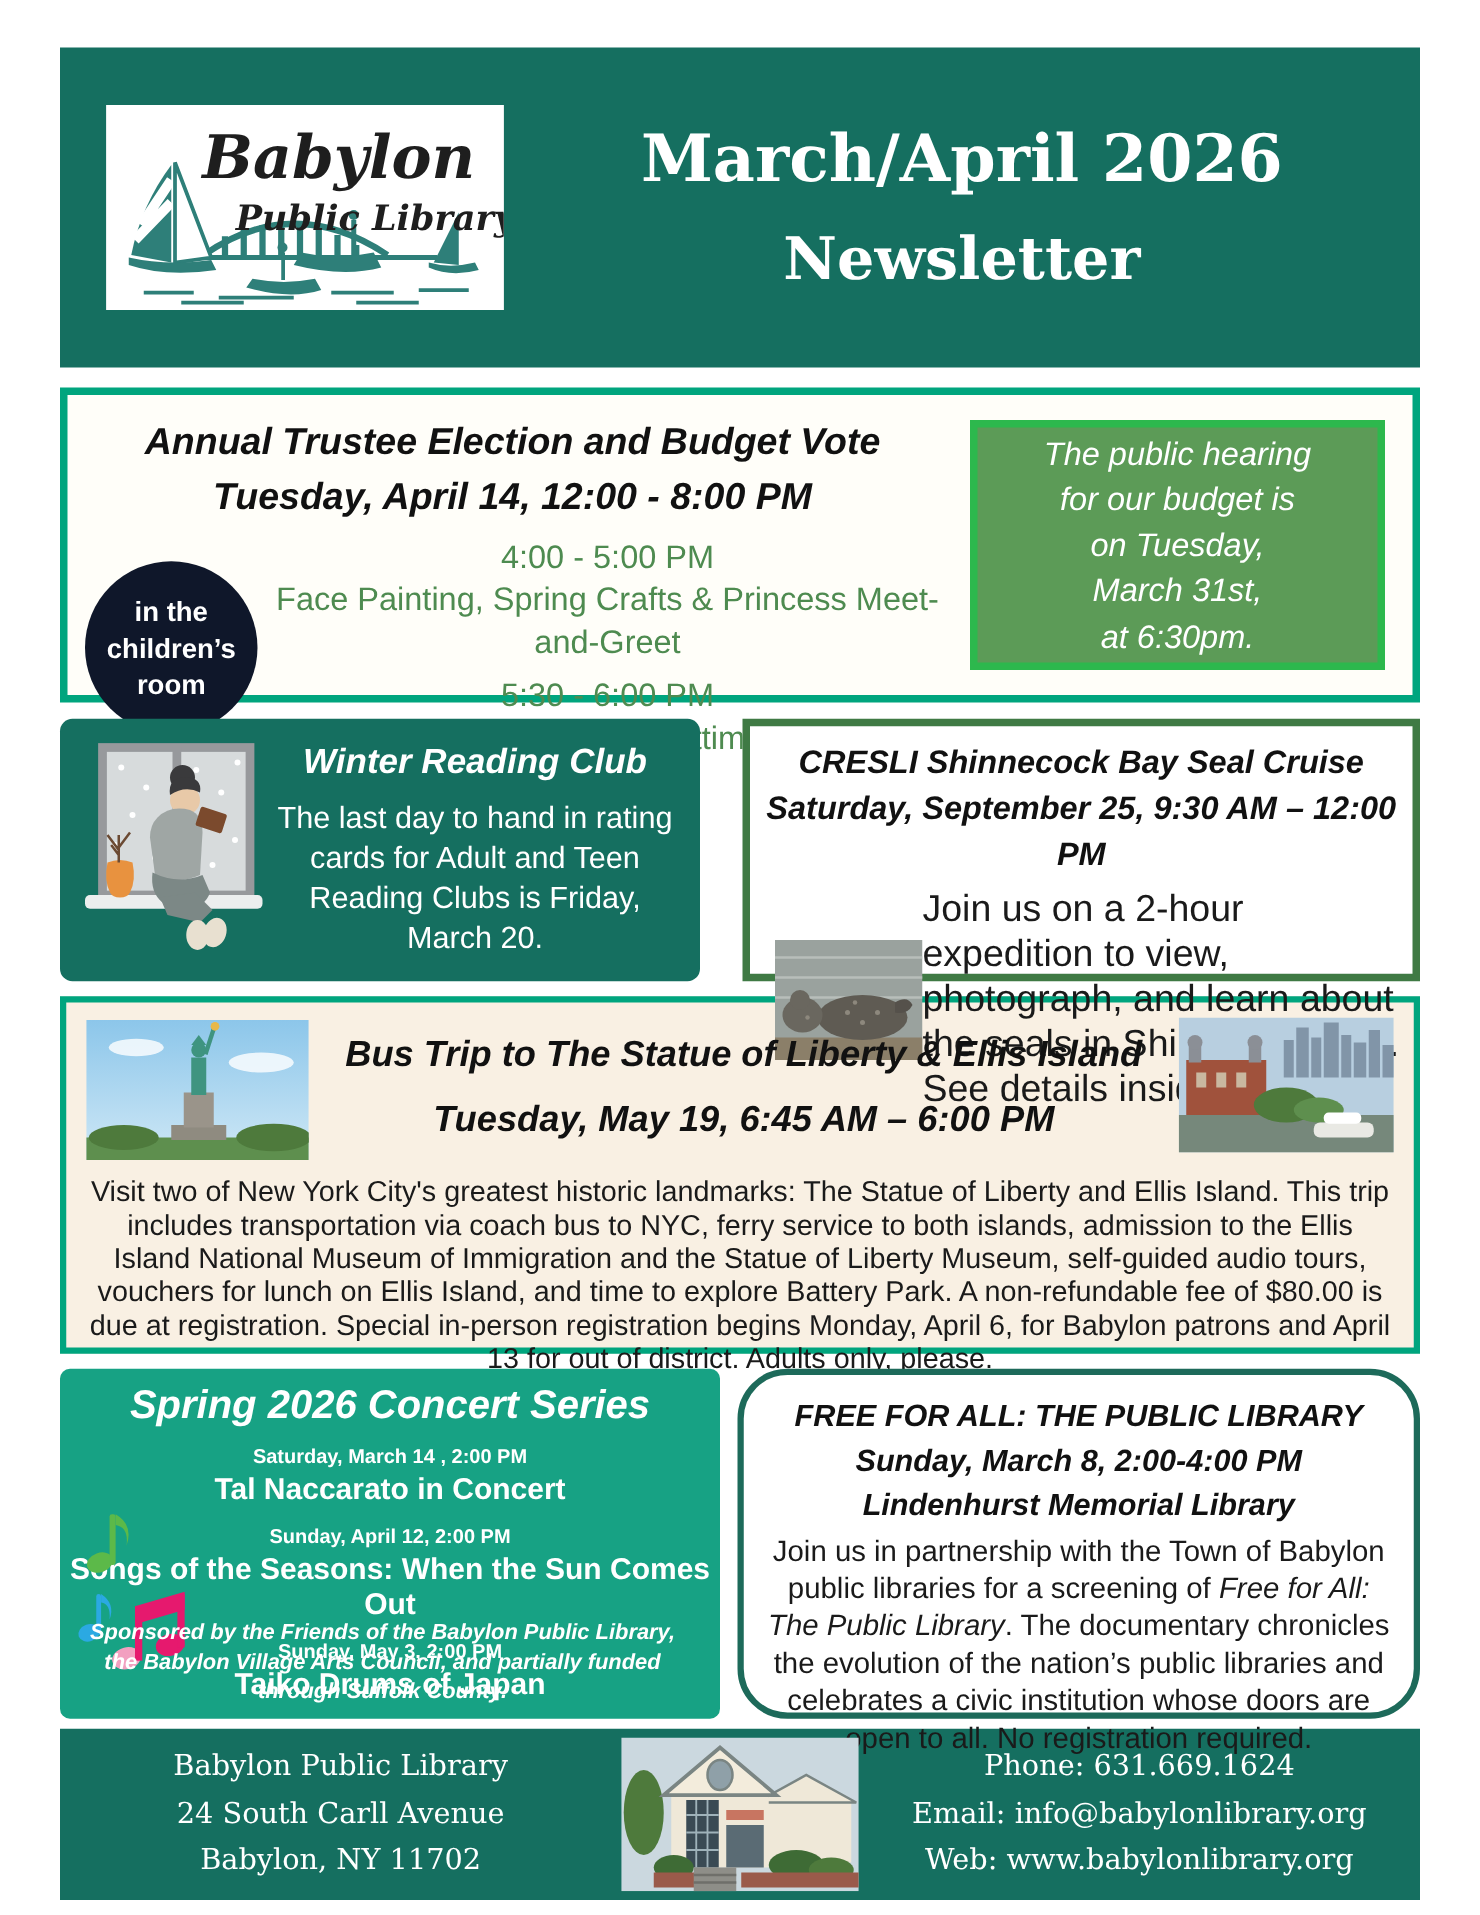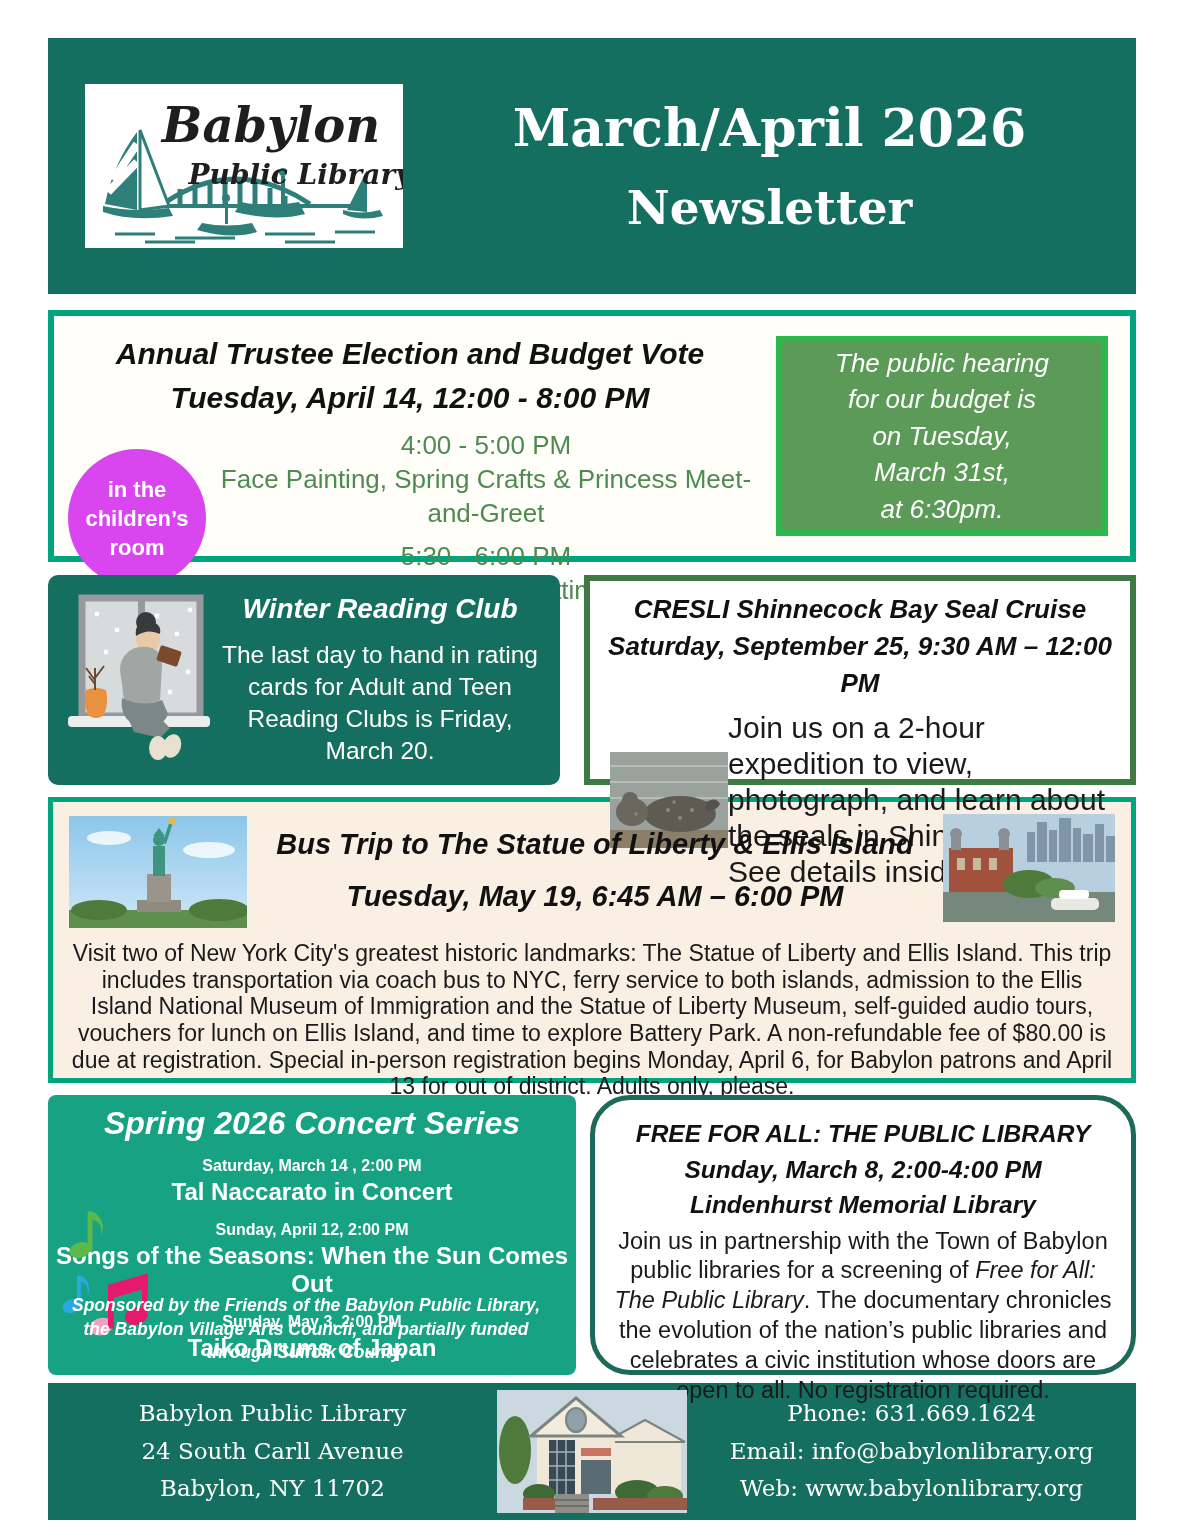--- a/index.html
+++ b/index.html
@@ -16,31 +16,31 @@
   .header-title{flex:1;text-align:center;color:#ffffff;font-family:"DejaVu Serif",serif;font-weight:bold;}
   .header-title .l1{font-size:52px;}
   .header-title .l2{font-size:47px;margin-top:22px;}
 
   
   .section1{margin-top:16px;height:252px;border:6px solid #00A57E;background:#FFFEF9;
     box-sizing:border-box;display:flex;}
   .s1-left{flex:1;padding-top:16px;}
   .s1-title{text-align:center;font-weight:bold;font-style:italic;font-size:30px;line-height:1.45;color:#111;}
   .s1-row{display:flex;margin-top:10px;align-items:center;}
-  .badge{width:138px;height:138px;border-radius:50%;background:#d946ef;color:#fff;
+  .badge{width:138px;height:138px;border-radius:50%;background:#0f172a;color:#fff;
     font-weight:bold;font-size:22px;line-height:1.32;display:flex;flex-direction:column;
     justify-content:center;text-align:center;margin-left:14px;flex-shrink:0;}
   .schedule{flex:1;text-align:center;color:#4E8B50;font-size:26px;line-height:1.3;}
   .sched-group2{margin-top:10px;}
   .hearing{width:332px;height:200px;margin:20px 22px 0 10px;background:#5C9B57;border:6px solid #2DB84D;
     box-sizing:border-box;color:#fff;font-style:italic;font-size:26px;line-height:1.4;
     display:flex;flex-direction:column;justify-content:center;text-align:center;flex-shrink:0;}
 
   
-  .section2{margin-top:13px;display:flex;gap:24px;height:210px;}
+  .section2{margin-top:13px;display:flex;gap:34px;height:210px;}
   .winter{width:512px;background:#156F60;border-radius:10px;display:flex;align-items:center;
     box-sizing:border-box;padding:0 12px 0 14px;color:#fff;flex-shrink:0;}
   .winter-illu{width:150px;height:180px;flex-shrink:0;}
   .winter-text{flex:1;text-align:center;}
   .winter-title{font-size:28px;font-weight:bold;font-style:italic;}
   .winter-body{font-size:24.5px;line-height:1.3;margin-top:14px;}
   .cresli{flex:1;background:#ffffff;border:6px solid #3F7A44;box-sizing:border-box;padding:10px 10px 6px 10px;}
   .cresli-title{text-align:center;font-weight:bold;font-style:italic;font-size:26px;line-height:1.42;color:#111;}
   .cresli-row{display:flex;align-items:center;margin-top:8px;}
   .seal-photo{width:118px;height:96px;flex-shrink:0;margin-left:10px;}

